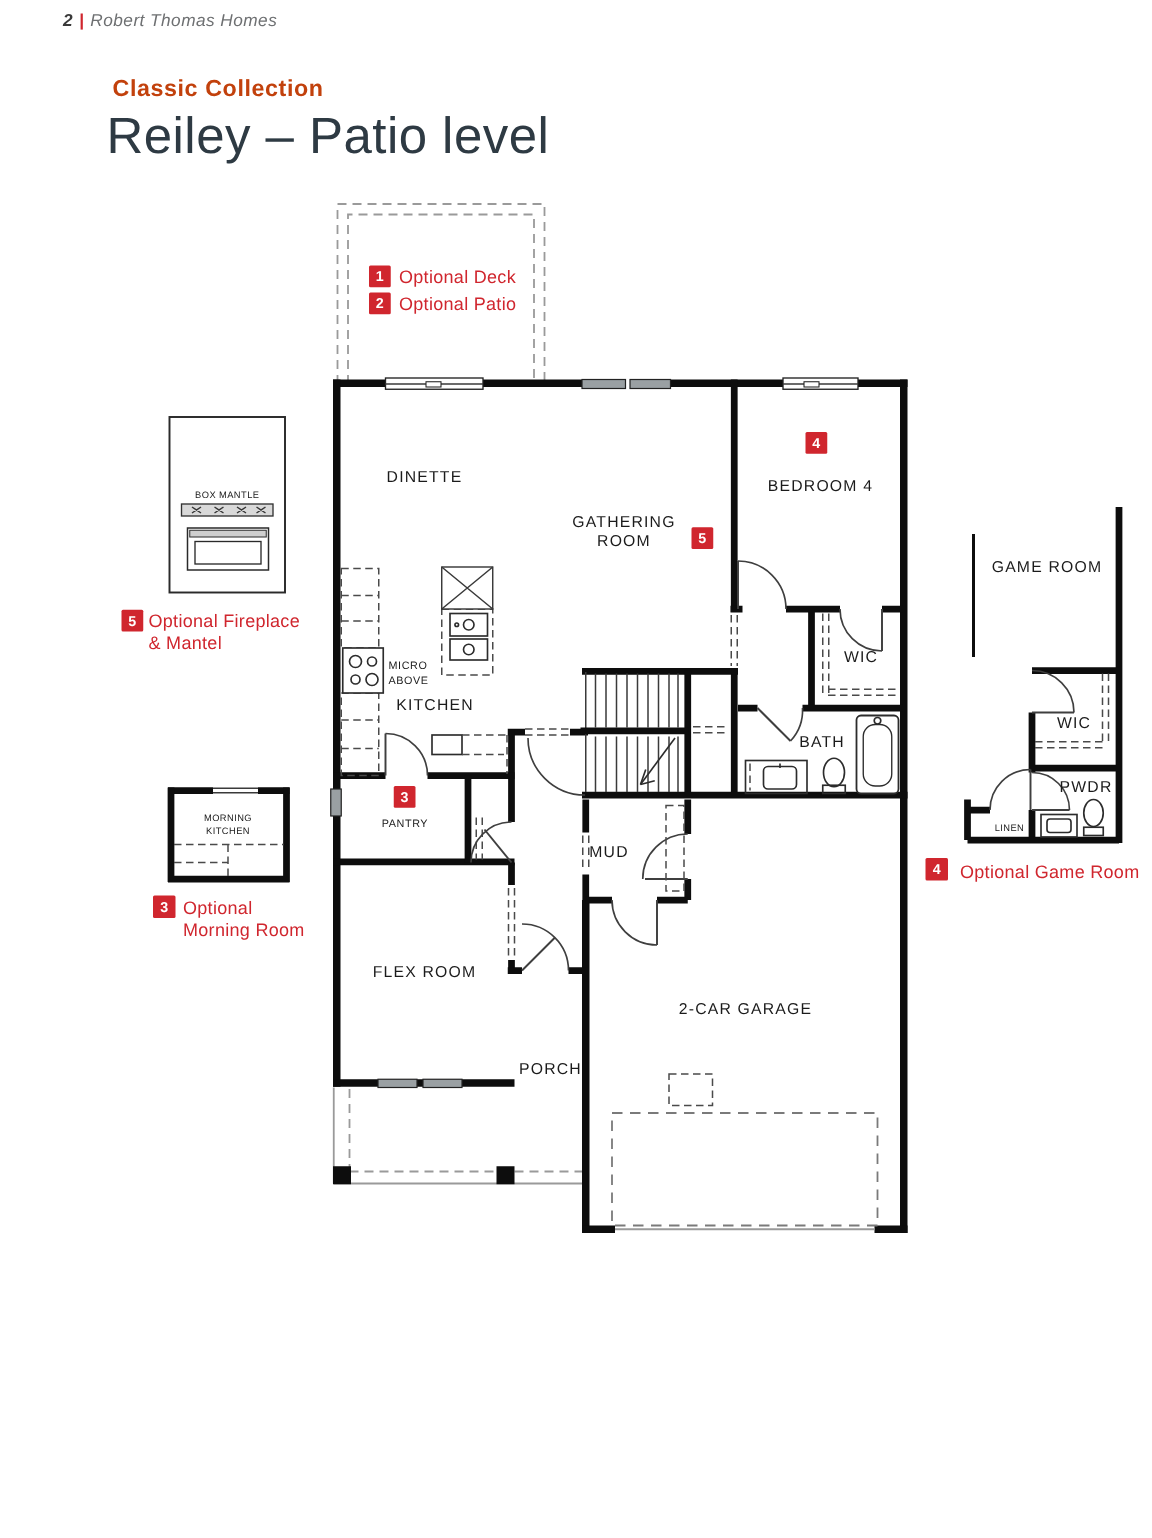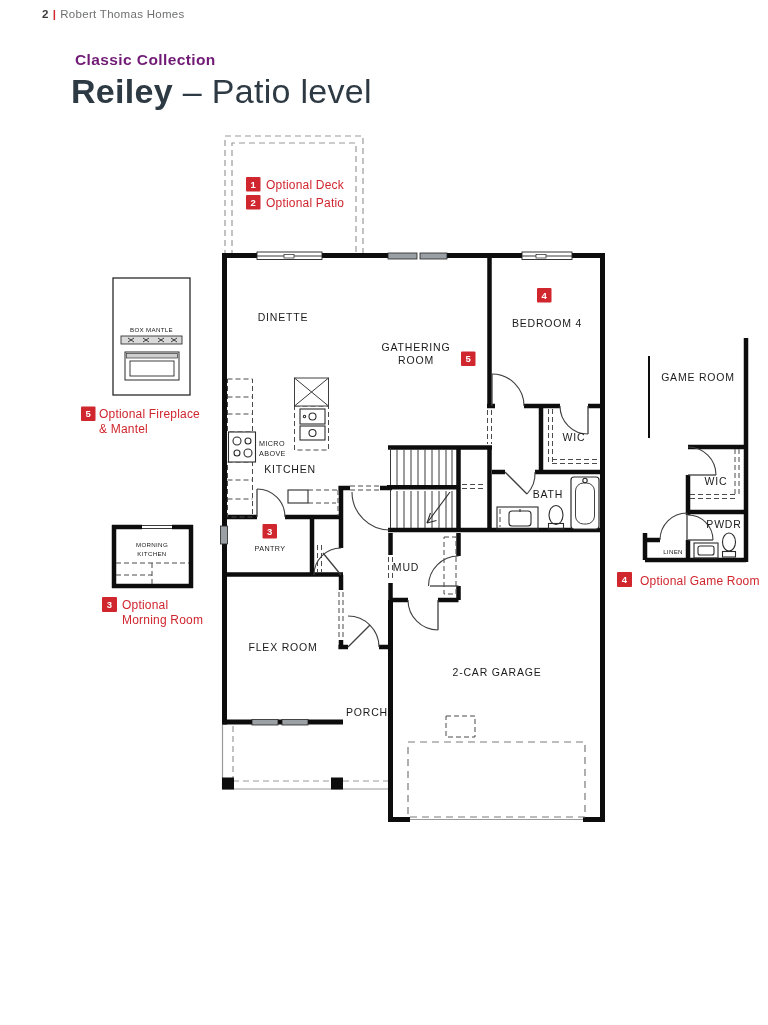--- a/index.html
+++ b/index.html
@@ -1,22 +1,22 @@
 <!DOCTYPE html>
 <html><head>
 <meta charset="utf-8">
 <style>
   html,body{margin:0;padding:0;background:#fff;}
   body{width:768px;height:1025px;position:relative;font-family:"Liberation Sans",sans-serif;overflow:hidden;}
-  .hdr-brand{position:absolute;left:42px;top:8px;font-size:11.5px;color:#6e7072;letter-spacing:.3px;}
+  .hdr-brand{position:absolute;left:42px;top:8px;font-size:11.5px;color:#6e7072;letter-spacing:.3px;font-style:italic;}
   .hdr-brand .pg{font-weight:bold;color:#3a3a3a;}
   .hdr-brand .div{color:#D0262E;font-weight:bold;padding:0 4px;}
-  .hdr-collection{position:absolute;left:75px;top:51px;font-size:15.5px;font-weight:bold;color:#701a75;letter-spacing:.4px;}
+  .hdr-collection{position:absolute;left:75px;top:51px;font-size:15.5px;font-weight:bold;color:#c2410c;letter-spacing:.4px;}
   .hdr-title{position:absolute;left:71px;top:72px;font-size:34px;color:#2E3A43;letter-spacing:.3px;white-space:nowrap;}
-  .hdr-title .nm{font-weight:bold;}
+  .hdr-title .nm{font-weight:normal;}
   .hdr-title .lv{font-weight:normal;}
   svg{position:absolute;left:0;top:0;}
   svg text{font-family:"Liberation Sans",sans-serif;}
   .wall{stroke:#0d0d0d;stroke-width:5;fill:none;}
   .wall4{stroke:#0d0d0d;stroke-width:4.5;fill:none;}
   .wallthin{stroke:#0d0d0d;stroke-width:2;fill:none;}
   .thin{stroke:#3a3a3a;stroke-width:1;fill:none;}
   .fixline{stroke:#2c2c2c;stroke-width:1.1;fill:none;}
   .dash{stroke:#4a4a4a;stroke-width:1;fill:none;stroke-dasharray:5 3;}
   .gdash{stroke:#9a9a9a;stroke-width:1.2;fill:none;stroke-dasharray:6 4;}

